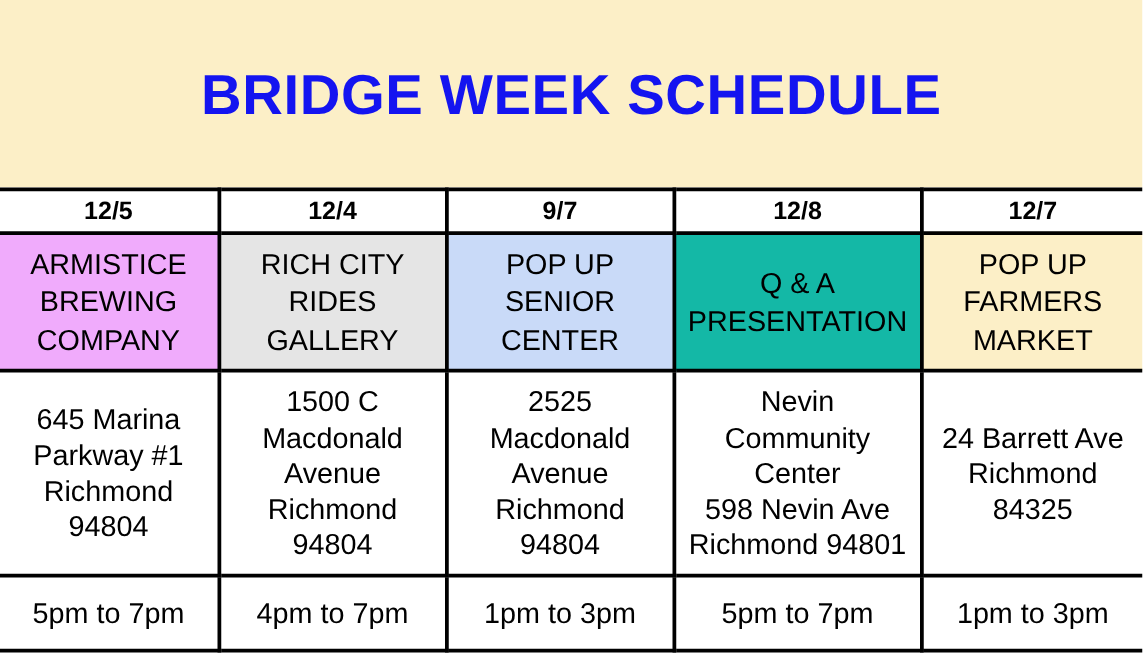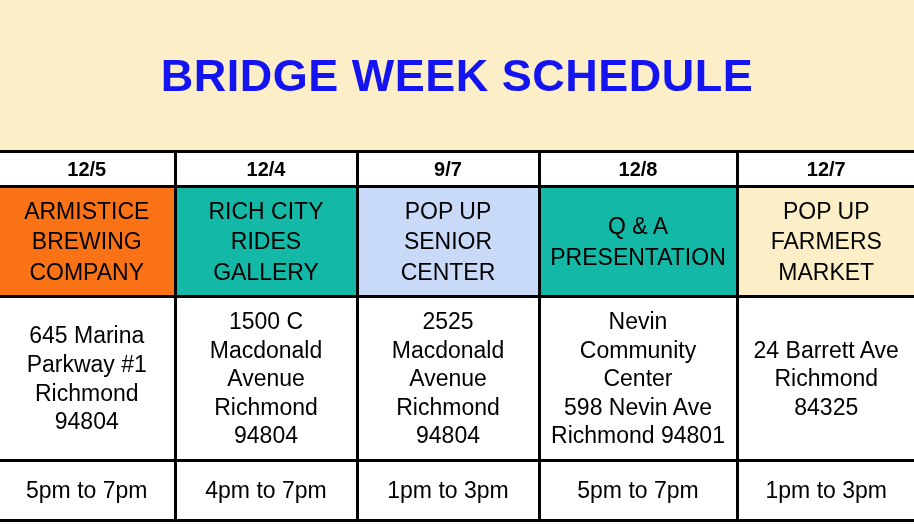--- a/index.html
+++ b/index.html
@@ -141,26 +141,26 @@
         </td>
         <td>
           <span class="cell-text">12/8</span>
         </td>
         <td>
           <span class="cell-text">12/7</span>
         </td>
       </tr>
 
       <tr class="row-event">
-        <td style="background: #f97316;">
+        <td style="background: #f0abfc;">
           <span class="event-lines">ARMISTICE
 BREWING
 COMPANY</span>
         </td>
-        <td style="background: #14b8a6;">
+        <td style="background: #e5e5e5;">
           <span class="event-lines">RICH CITY
 RIDES
 GALLERY</span>
         </td>
         <td style="background: rgb(201, 218, 248);">
           <span class="event-lines">POP UP
 SENIOR
 CENTER</span>
         </td>
         <td style="background: #14b8a6;">

